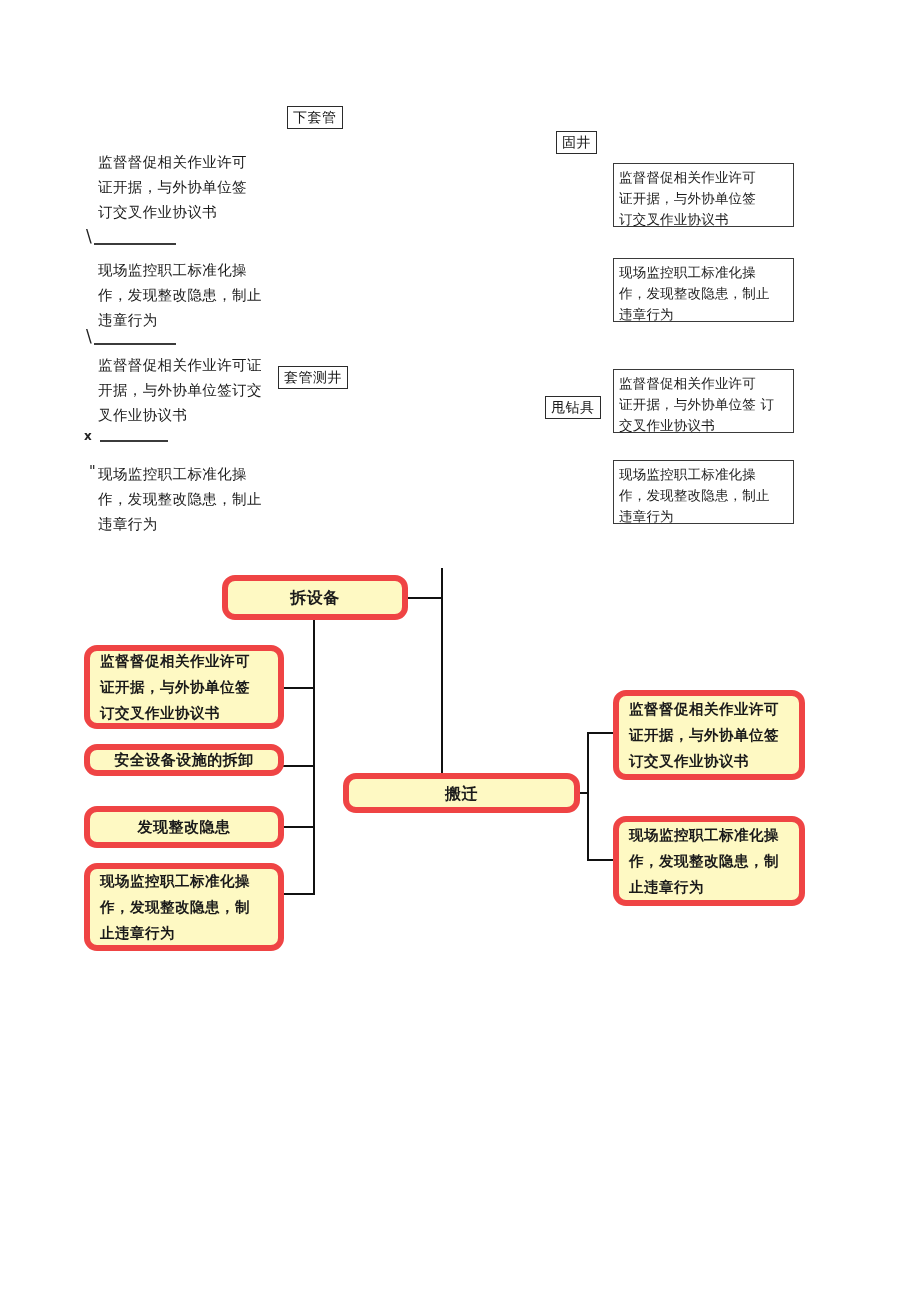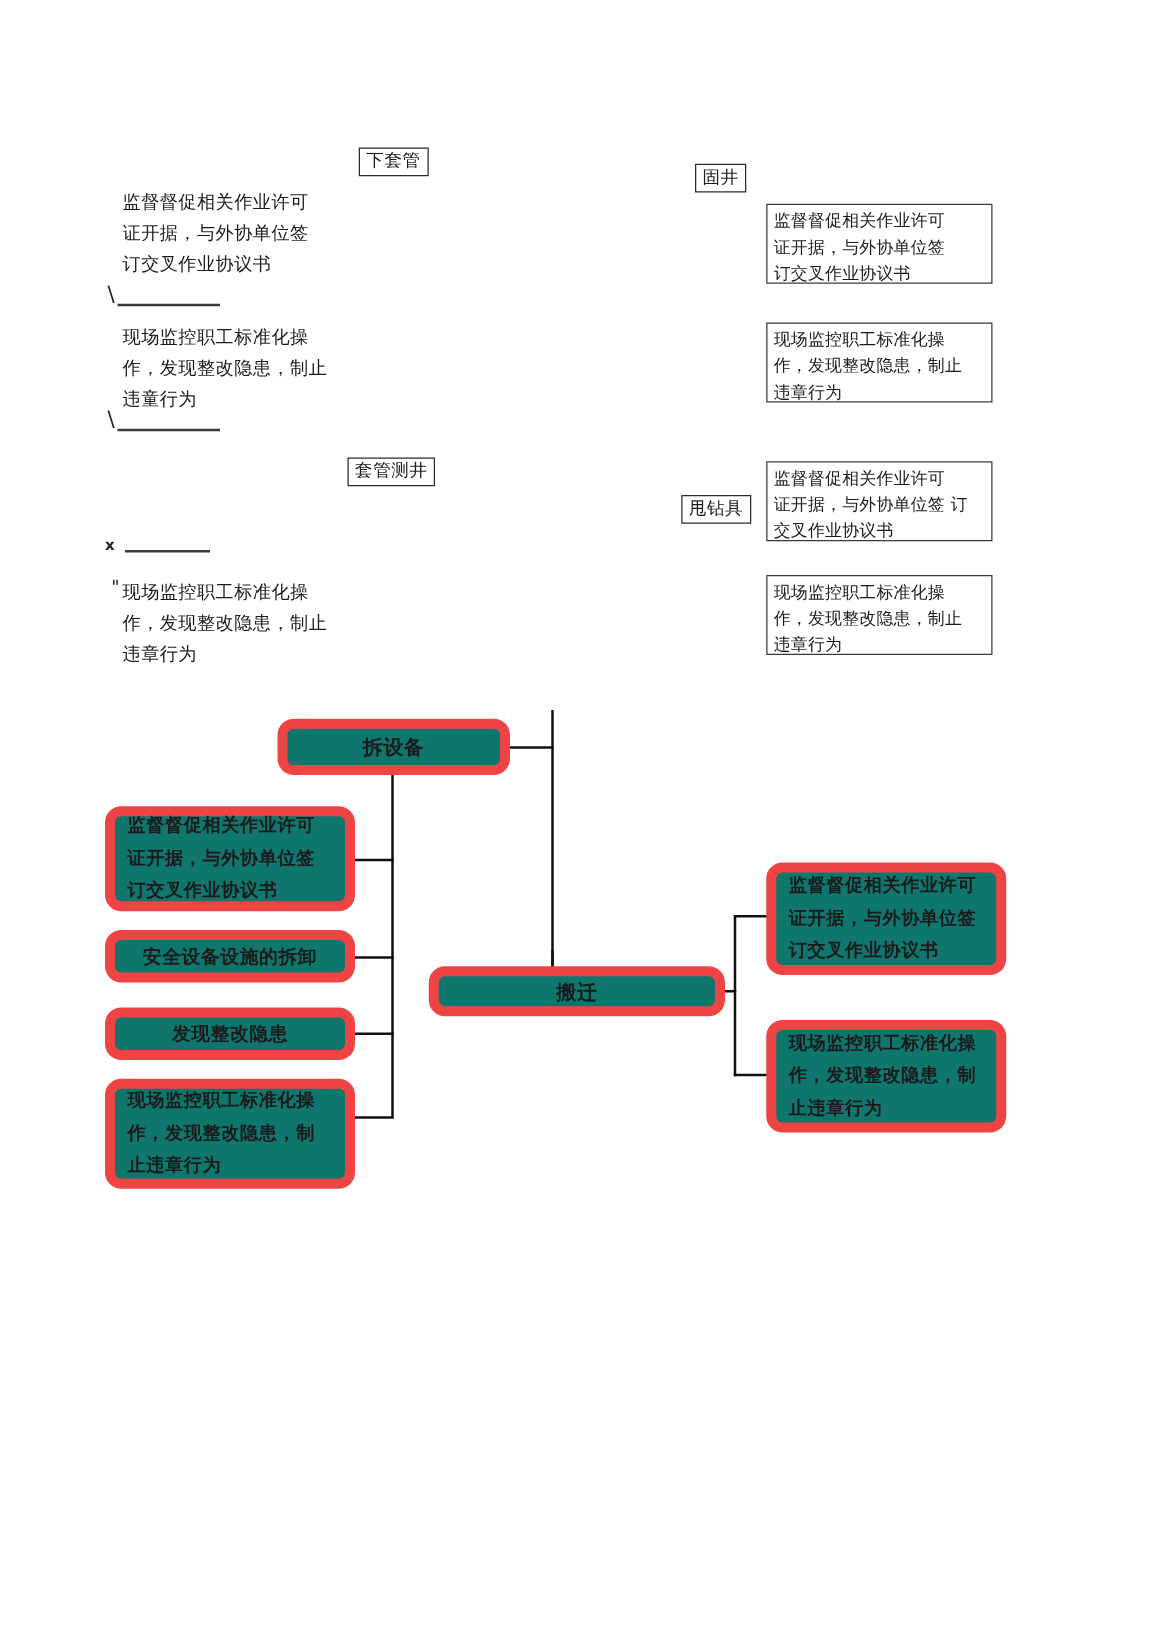--- a/index.html
+++ b/index.html
@@ -81,23 +81,23 @@
     position: absolute;
     font-size: 14.5px;
     line-height: 1;
     color: #222;
   }
 
   
   .node {
     position: absolute;
     box-sizing: border-box;
-    border: 8px solid #ef4444;
+    border: 6px solid #ef4444;
     border-radius: 13px;
-    background: #0f766e;
+    background: #fef9c3;
     display: flex;
     align-items: center;
     justify-content: center;
     text-align: center;
     font-size: 15px;
     font-weight: bold;
     line-height: 25px;
     letter-spacing: 0.5px;
     white-space: pre-line;
     padding: 2px 8px;
@@ -118,36 +118,39 @@
     z-index: 2;
   }
   .conn-h { height: 2px; }
   .conn-v { width: 2px; }
 </style>
 </head>
 <body>
 
 <div id="page">
 
-  <div class="tag" style="left:287px; top:106px;margin-top:12px;">下套管</div>
+  <div class="tag" style="left:287px; top:106px;">下套管</div>
 
   <div class="tag" style="left:556px; top:131px;">固井</div>
 
   <div class="tag" style="left:278px; top:366px;">套管测井</div>
 
   <div class="tag" style="left:545px; top:396px;">甩钻具</div>
 
   <div class="plainblock" style="left:98px; top:150px; width:230px;">监督督促相关作业许可
 证开据，与外协单位签
 订交叉作业协议书</div>
 
   <div class="plainblock" style="left:98px; top:258px; width:240px;">现场监控职工标准化操
 作，发现整改隐患，制止
 违童行为</div>
 
+  <div class="plainblock" style="left:98px; top:353px; width:250px;">监督督促相关作业许可证
+开据，与外协单位签订交
+叉作业协议书</div>
 
   <div class="plainblock" style="left:98px; top:462px; width:240px;">现场监控职工标准化操
 作，发现整改隐患，制止
 违章行为</div>
 
   <div class="sepwrap" style="left:86px; top:228px; width:120px; height:20px;">
     <span class="sep-slash" style="left:0px; top:0px;">\</span>
     <span class="sep-rule" style="left:8px; top:15px; width:82px;"></span>
   </div>
 
@@ -200,21 +203,21 @@
   <div class="conn-h" style="left:587px; top:859px; width:28px;"></div>
 
   <div class="node wide-title" style="left:222px; top:575px; width:186px; height:45px;">拆设备</div>
 
   <div class="node wide-title" style="left:343px; top:773px; width:237px; height:40px;">搬迁</div>
 
   <div class="node para" style="left:84px; top:645px; width:200px; height:84px;">监督督促相关作业许可
 证开据，与外协单位签
 订交叉作业协议书</div>
 
-  <div class="node" style="left:84px; top:744px; width:200px; height:42px;">安全设备设施的拆卸</div>
+  <div class="node" style="left:84px; top:744px; width:200px; height:32px;">安全设备设施的拆卸</div>
 
   <div class="node" style="left:84px; top:806px; width:200px; height:42px;">发现整改隐患</div>
 
   <div class="node para" style="left:84px; top:863px; width:200px; height:88px;">现场监控职工标准化操
 作，发现整改隐患，制
 止违章行为</div>
 
   <div class="node para" style="left:613px; top:690px; width:192px; height:90px;">监督督促相关作业许可
 证开据，与外协单位签
 订交叉作业协议书</div>

